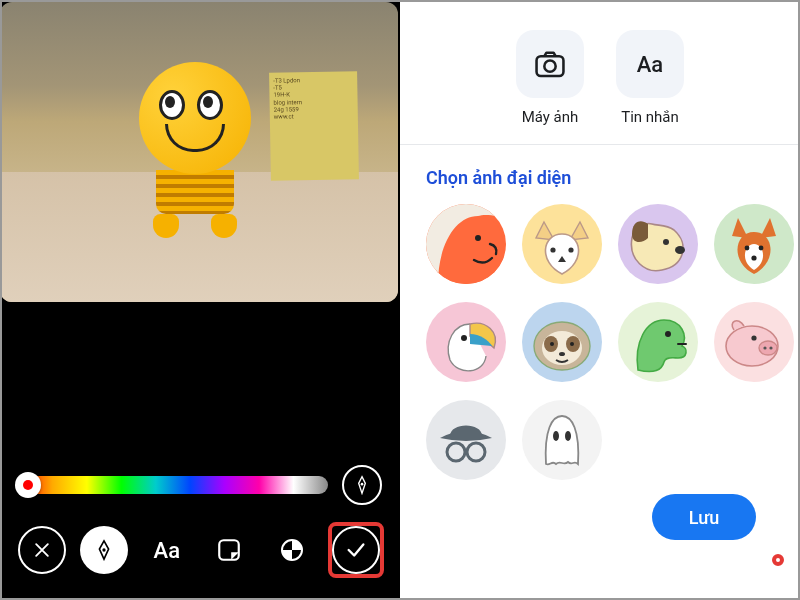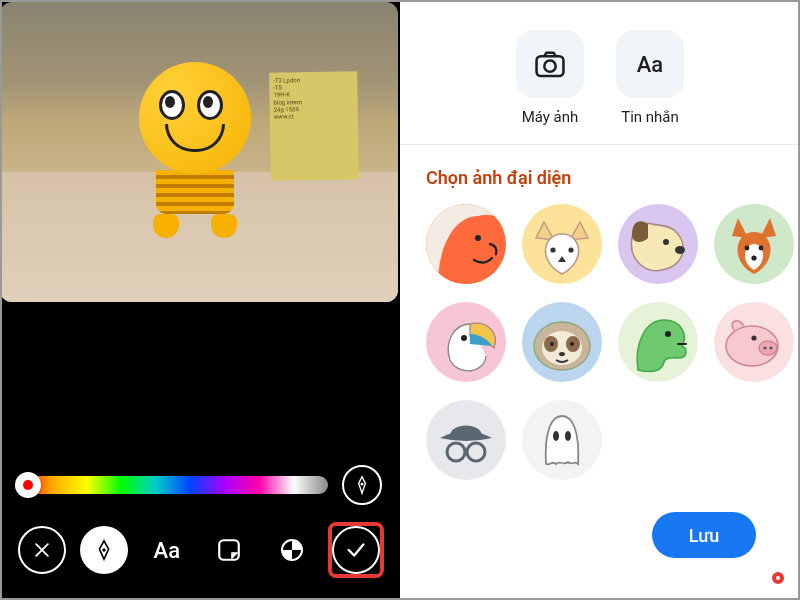--- a/index.html
+++ b/index.html
@@ -95,36 +95,36 @@
     display: flex; justify-content: center; gap: 32px; padding: 30px 0 18px;
   }
   .source-item { display:flex; flex-direction:column; align-items:center; gap:10px; }
   .source-btn {
     width: 68px; height: 68px; border-radius: 18px; background:#f1f4f9;
     display:flex; align-items:center; justify-content:center; color:#1c1e21;
   }
   .source-text .source-btn { font-size: 22px; font-weight: 500; color:#1c1e21; }
   .source-label { font-size: 15px; color:#1c1e21;text-align:center; }
   .divider { height: 1px; background: #e6e8eb; margin: 0 0 0 0; }
-  .section-title { font-size: 18px; font-weight: 600; padding: 22px 26px 16px; color:#c2410c;}
+  .section-title { font-size: 18px; font-weight: 600; padding: 22px 26px 16px; color:#1d4ed8;}
   .avatar-grid {
     display: grid; grid-template-columns: repeat(4, 80px);
     gap: 18px 16px; padding: 0 26px;
   }
   .avatar-cell {
     width: 80px; height: 80px; border-radius: 50%; position: relative; overflow:hidden;
     display:flex; align-items:center; justify-content:center;
   }
   .save-btn {
     position: absolute; bottom: 24px; right: 26px;
     background: #1877f2; color: #fff; width: 104px; height: 46px;
     border-radius: 30px; font-size: 18px; font-weight: 500;
     display:flex; align-items:center; justify-content:center;
   }
-  .save-wrap { position: absolute; bottom: 18px; right: 18px; padding: 4px; }
+  .save-wrap { position: absolute; bottom: 36px; right: 18px; padding: 4px; }
 </style>
 </head>
 <body>
 
 <div class="outer-border"></div>
 
 <div class="left-pane">
   <div class="photo-preview">
     <div class="photo-bg-desk"></div>
     <div class="sticky-note">-T3 Lpdon<br>-T5<br>19H-K<br>blog intern<br>24g 1559<br>www.ct</div>

